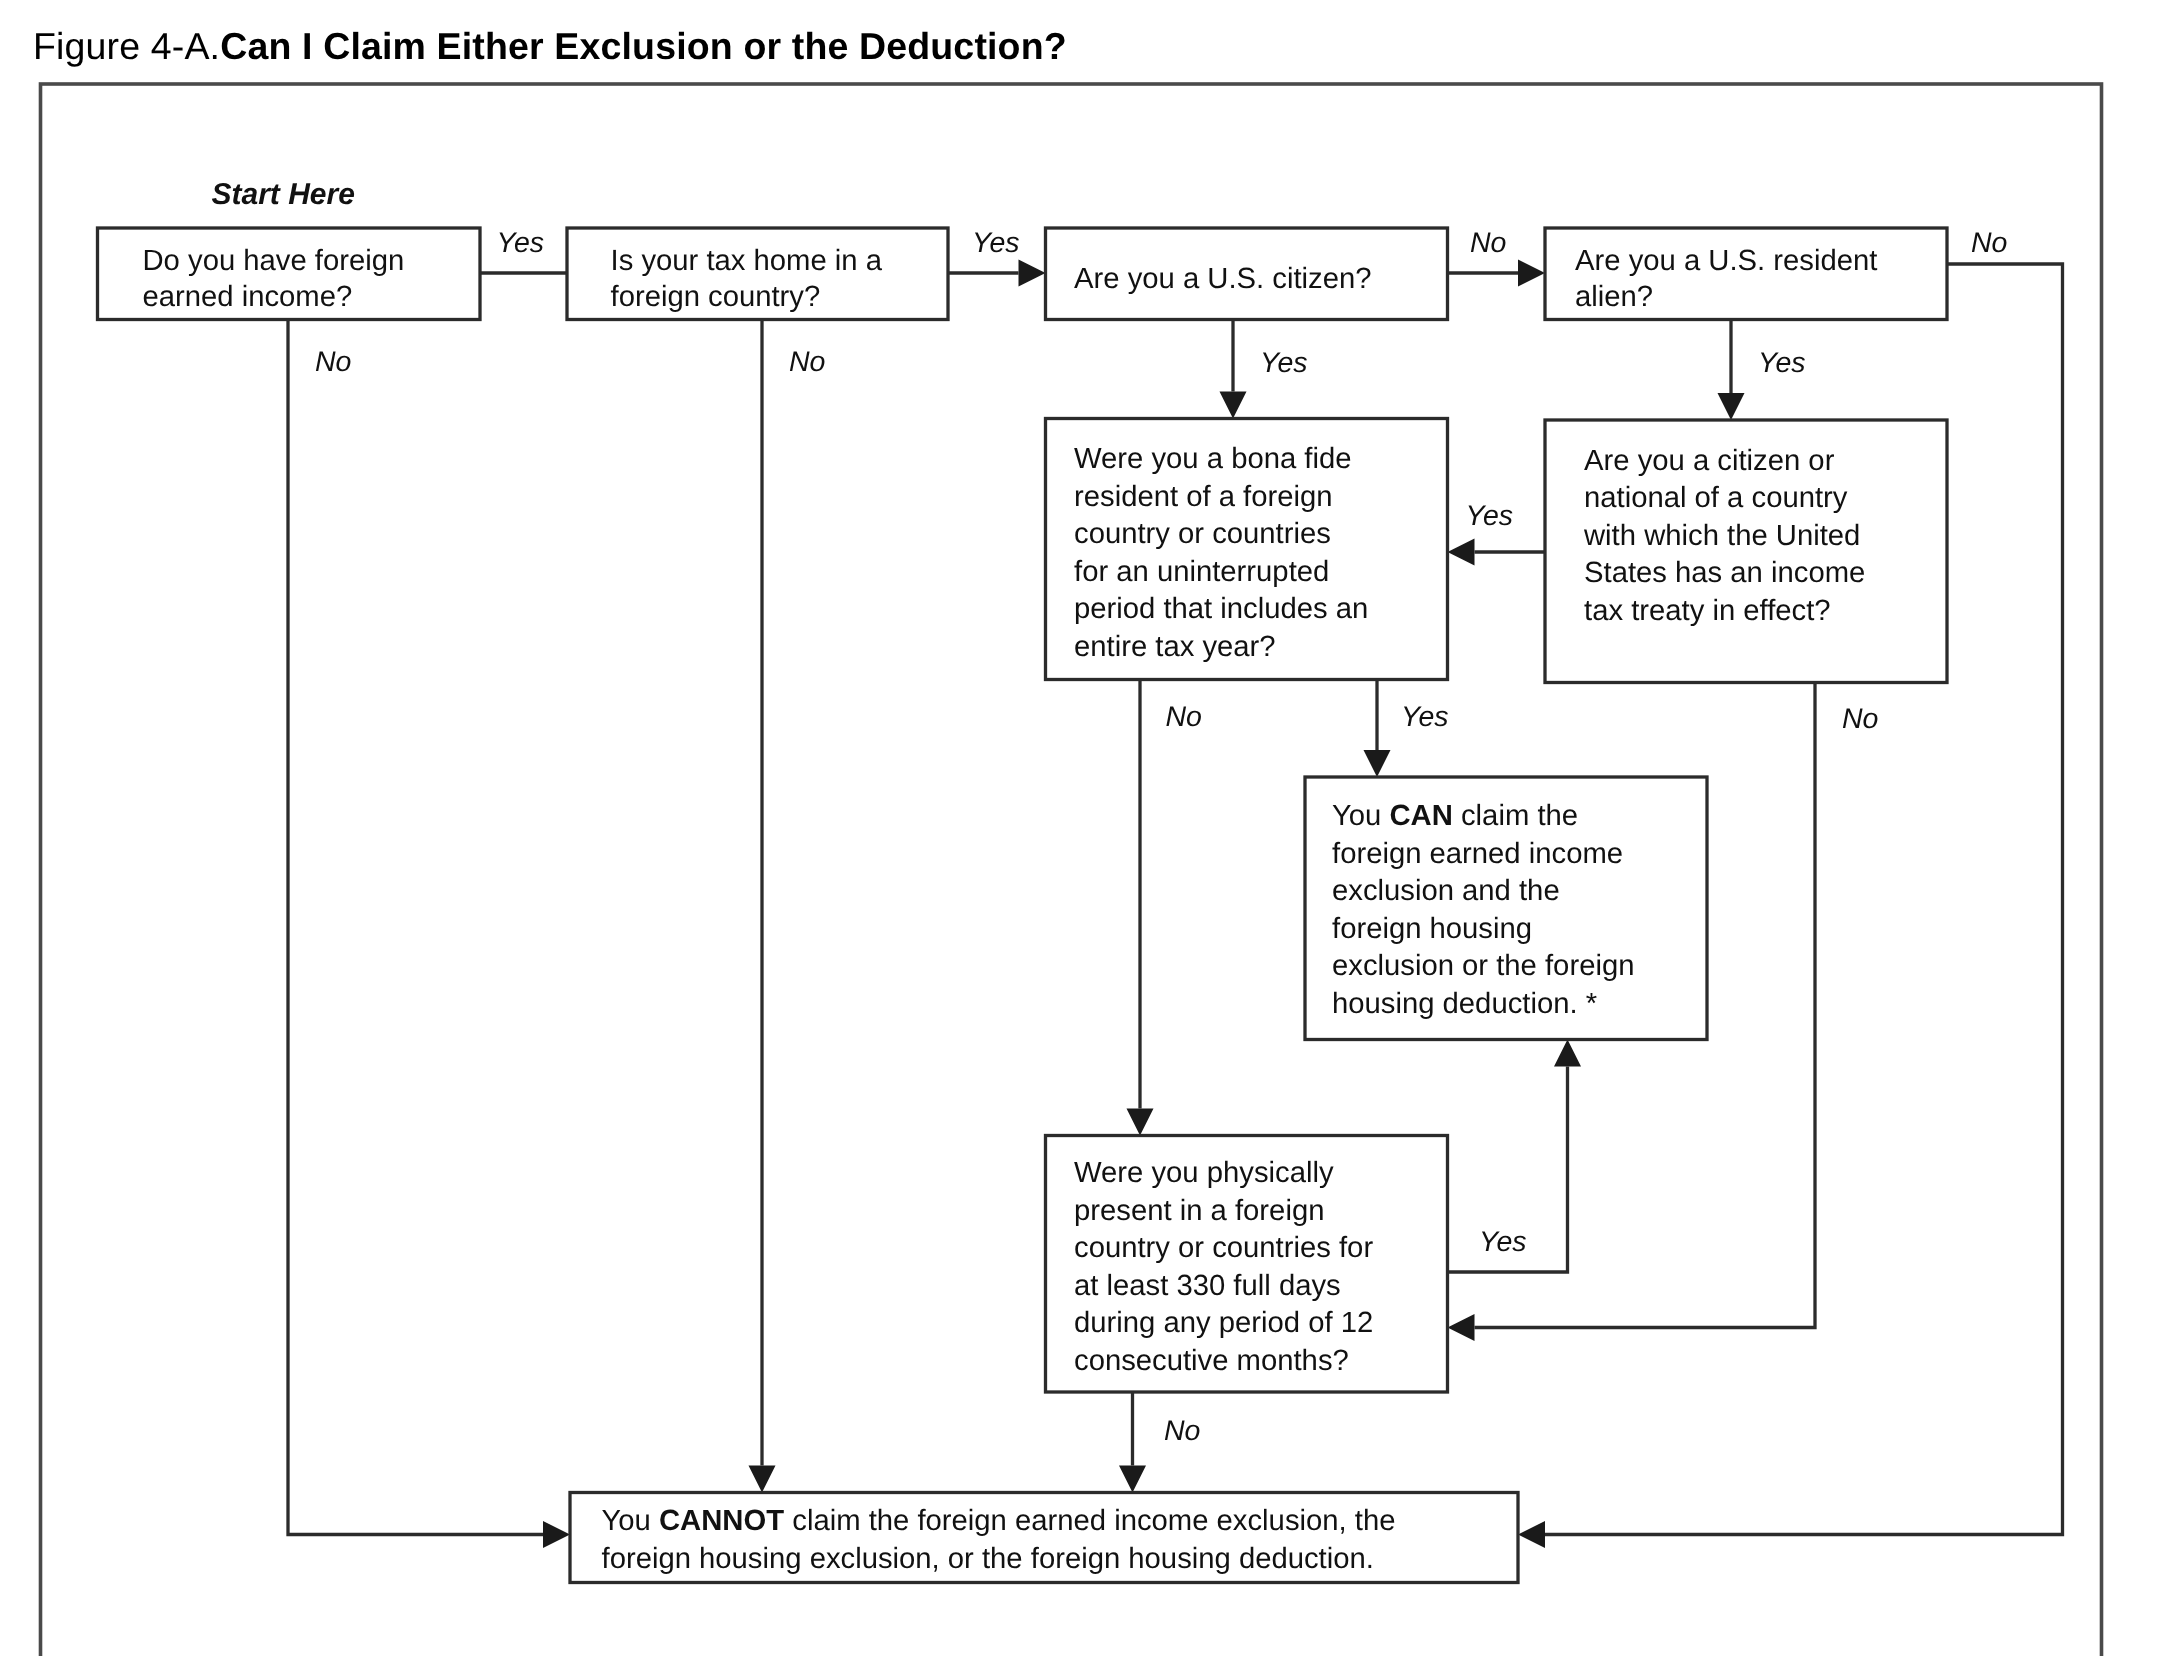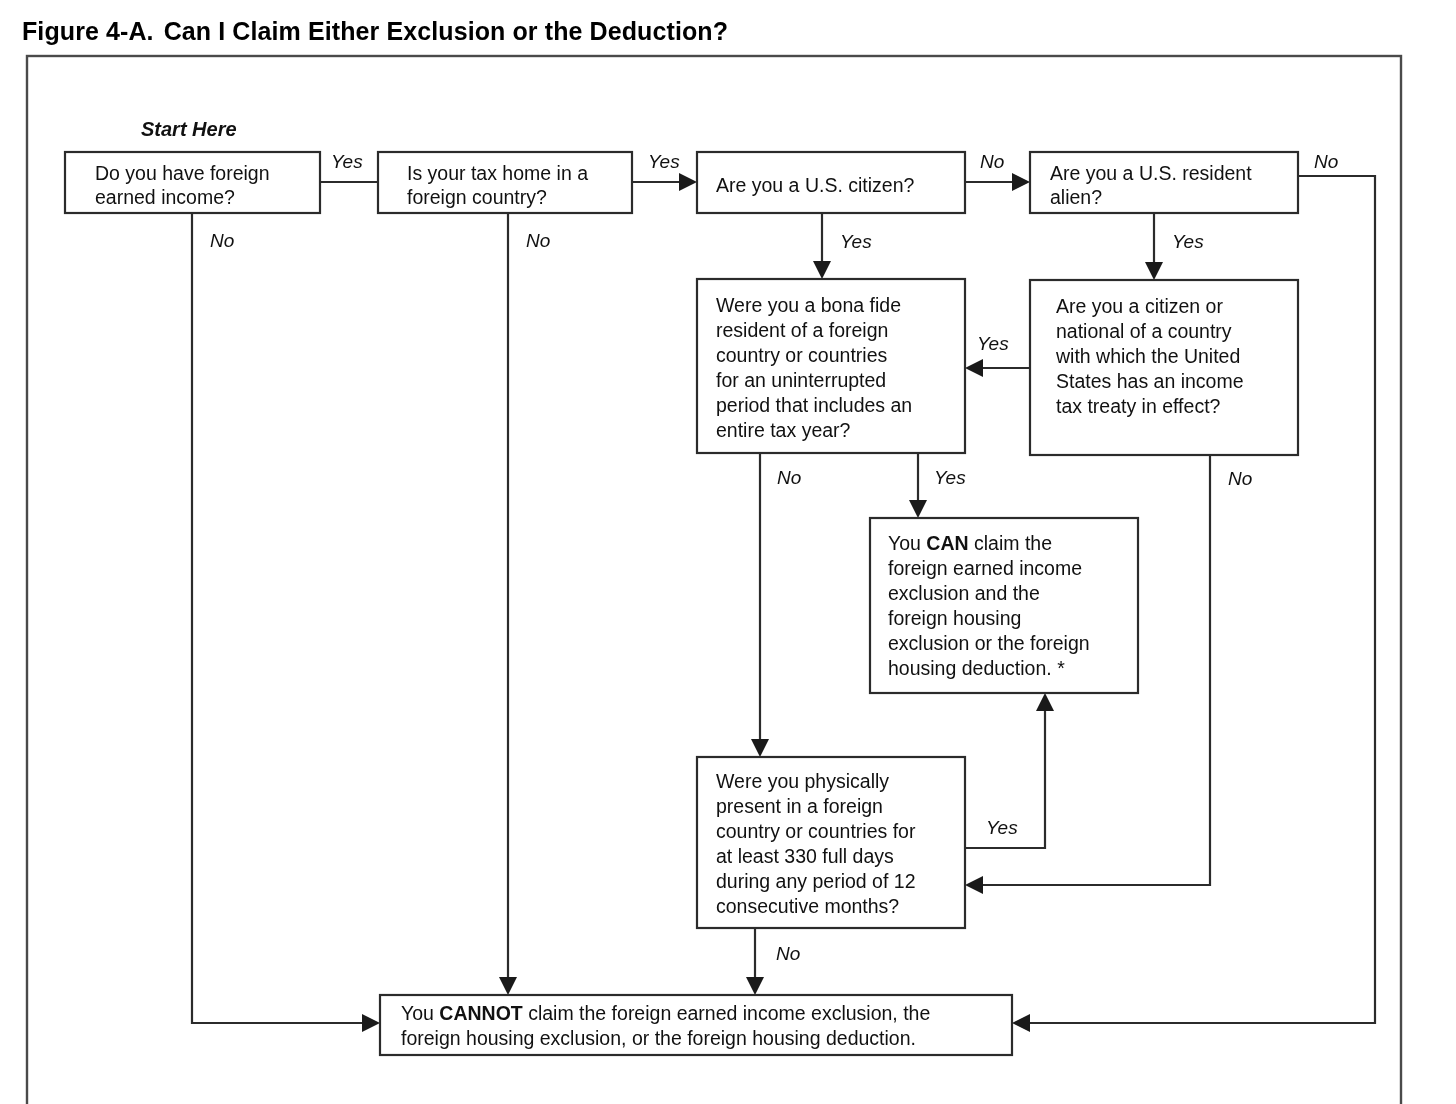--- a/index.html
+++ b/index.html
@@ -22,26 +22,25 @@
   }
   .title-bar {
     position: absolute;
     left: 22px;
     top: 16px;
     font-size: 25px;
     line-height: 30px;
     white-space: nowrap;
   }
   .title-prefix {
-    font-weight: bold;
+    font-weight: normal;
     letter-spacing: 0.1px;
   }
   .title-main {
     font-weight: bold;
-    margin-left: 10px;
     letter-spacing: 0.1px;
   }
   svg.chart {
     position: absolute;
     left: 0;
     top: 0;
     width: 1456px;
     height: 1104px;
   }
   .box-rect {

